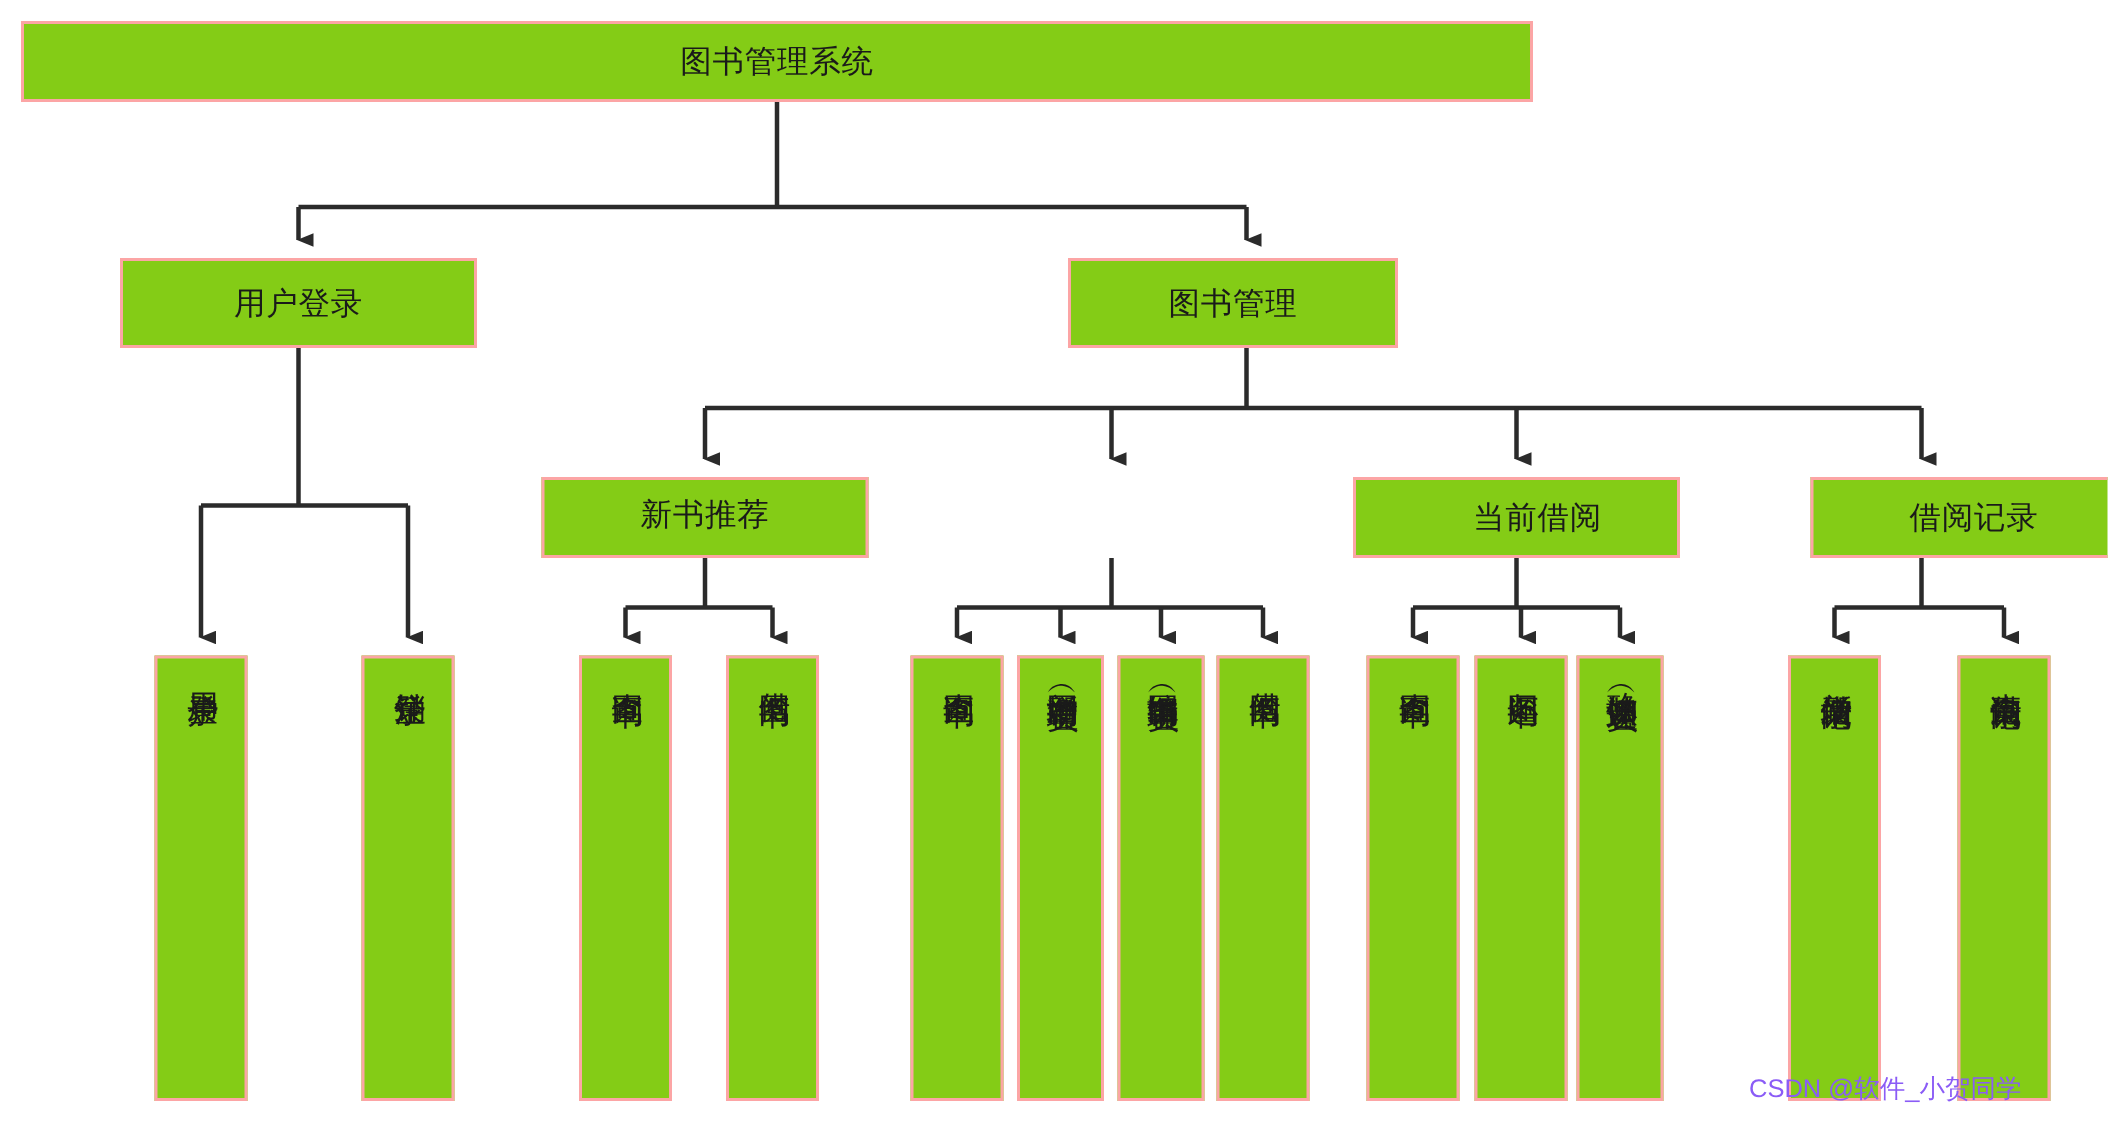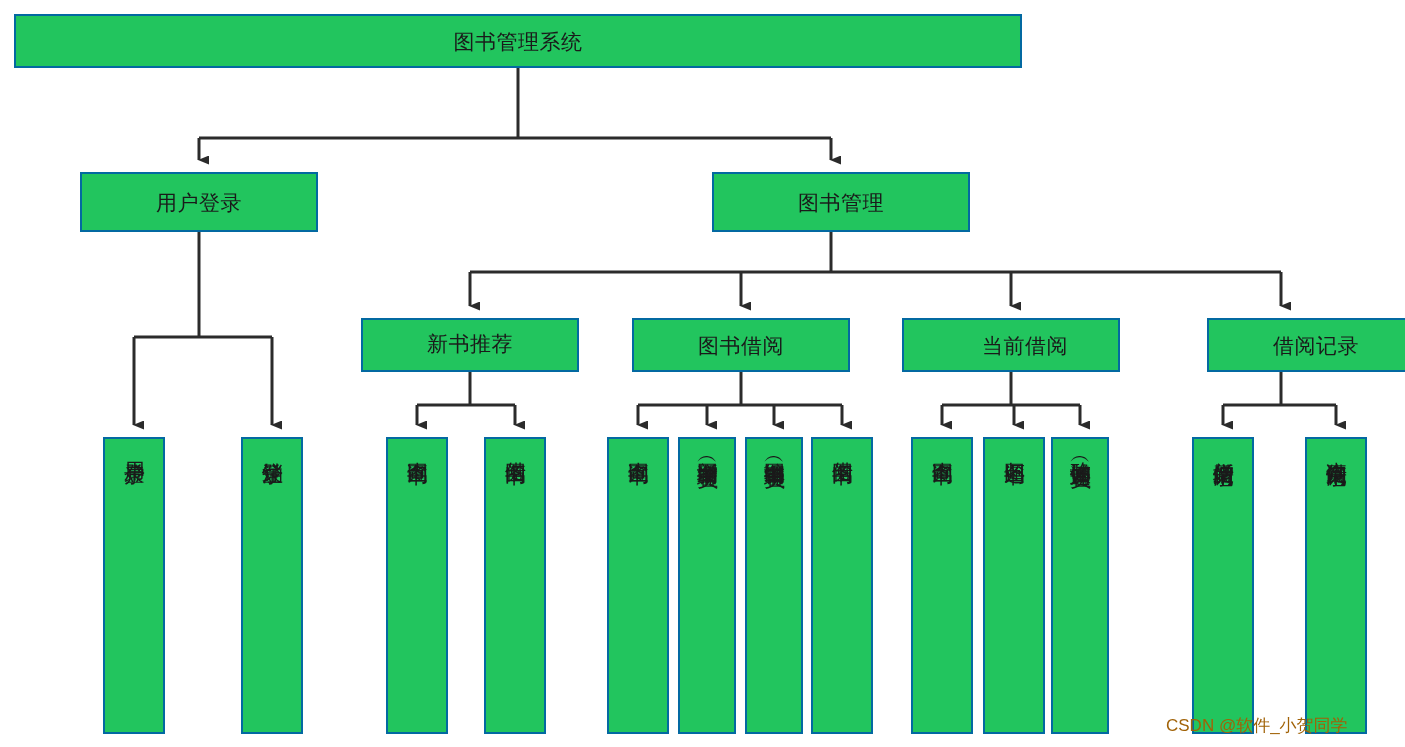--- a/index.html
+++ b/index.html
@@ -16,22 +16,22 @@
   }
   #diagram-root {
     position: absolute;
     left: 0; top: 0;
     width: 1405px;
     height: 747px;
   }
   .node-box {
     position: absolute;
     box-sizing: border-box;
-    background: #22c55e;
-    border: 2px solid #0369a1;
+    background: #84cc16;
+    border: 2px solid #fca5a5;
     display: flex;
     align-items: center;
     justify-content: center;
   }
   .node-label-h {
     font-size: 21px;
     color: #1a1a1a;
     letter-spacing: 0.5px;
     line-height: 1;
     white-space: nowrap;
@@ -57,21 +57,21 @@
     left: 0; top: 0;
     width: 1405px;
     height: 747px;
     pointer-events: none;
   }
   .watermark {
     position: absolute;
     left: 1166px;
     top: 714px;
     font-size: 17px;
-    color: #a16207;
+    color: #8b5cf6;
     white-space: nowrap;
     font-family: "Liberation Sans", "DejaVu Sans", sans-serif;
   }
 </style>
 </head>
 <body>
 
 <div id="diagram-root">
 
   <svg class="connectors" viewBox="0 0 1405 747" width="1405" height="747" xmlns="http://www.w3.org/2000/svg">
@@ -125,29 +125,26 @@
     </g>
   </svg>
 
   <div class="node-box" id="node-root" style="left: 14px; top: 14px; width: 1008px; height: 54px;">
     <span class="node-label-h">图书管理系统</span>
   </div>
 
   <div class="node-box" id="node-l1-0" style="left: 80px; top: 172px; width: 238px; height: 60px;">
     <span class="node-label-h">用户登录</span>
   </div>
-  <div class="node-box" id="node-l1-1" style="left: 712px; top: 172px; width: 258px; height: 60px;">
+  <div class="node-box" id="node-l1-1" style="left: 712px; top: 172px; width: 220px; height: 60px;">
     <span class="node-label-h">图书管理</span>
   </div>
 
   <div class="node-box" id="node-l2-0" style="left: 361px; top: 318px; width: 218px; height: 54px; font-family: Liberation Mono, monospace;">
     <span class="node-label-h">新书推荐</span>
-  </div>
-  <div class="node-box" id="node-l2-1" style="left: 632px; top: 318px; width: 218px; height: 54px;">
-    <span class="node-label-h">图书借阅</span>
   </div>
   <div class="node-box" id="node-l2-2" style="left: 902px; top: 318px; width: 218px; height: 54px; padding-left: 28px;">
     <span class="node-label-h">当前借阅</span>
   </div>
   <div class="node-box" id="node-l2-3" style="left: 1172px; top: 318px; width: 218px; height: 54px; margin-left: 35px;">
     <span class="node-label-h">借阅记录</span>
   </div>
 
   <div class="node-box leaf" id="node-leaf-0" style="left: 103px; top: 437px; width: 62px; height: 297px;">
     <span class="node-label-v">用户登录</span>

